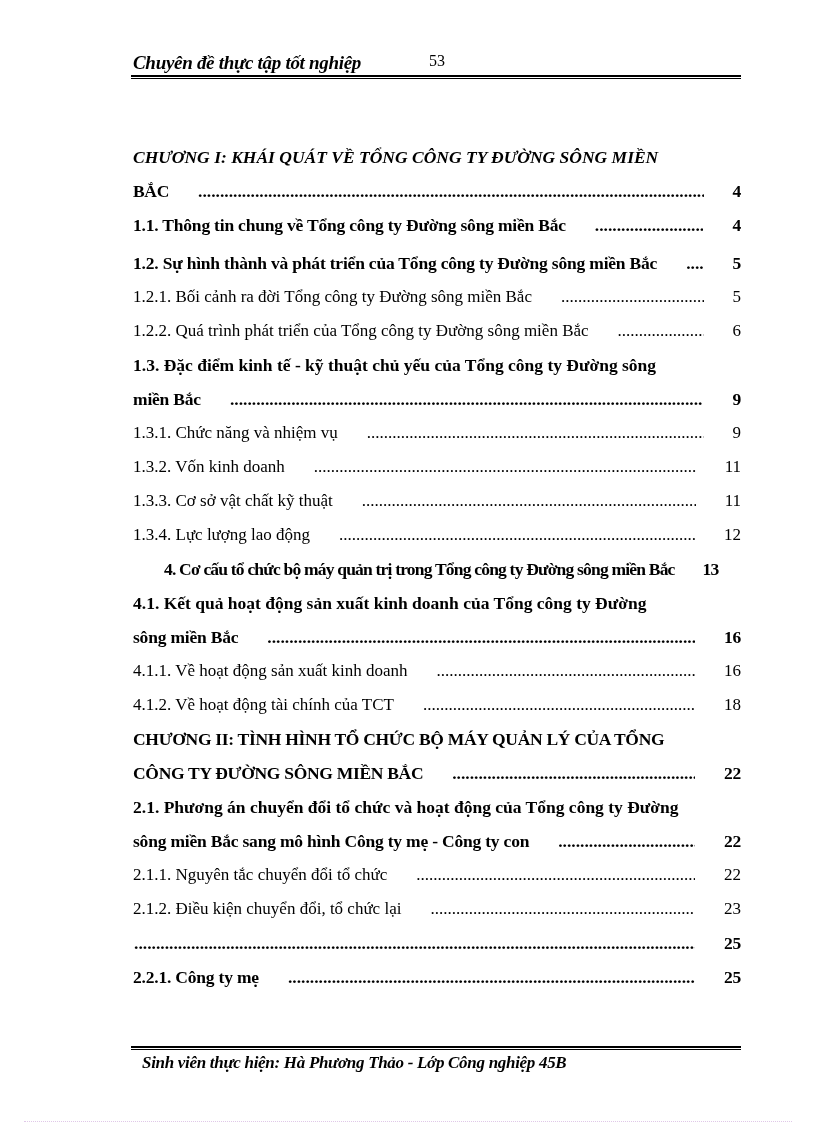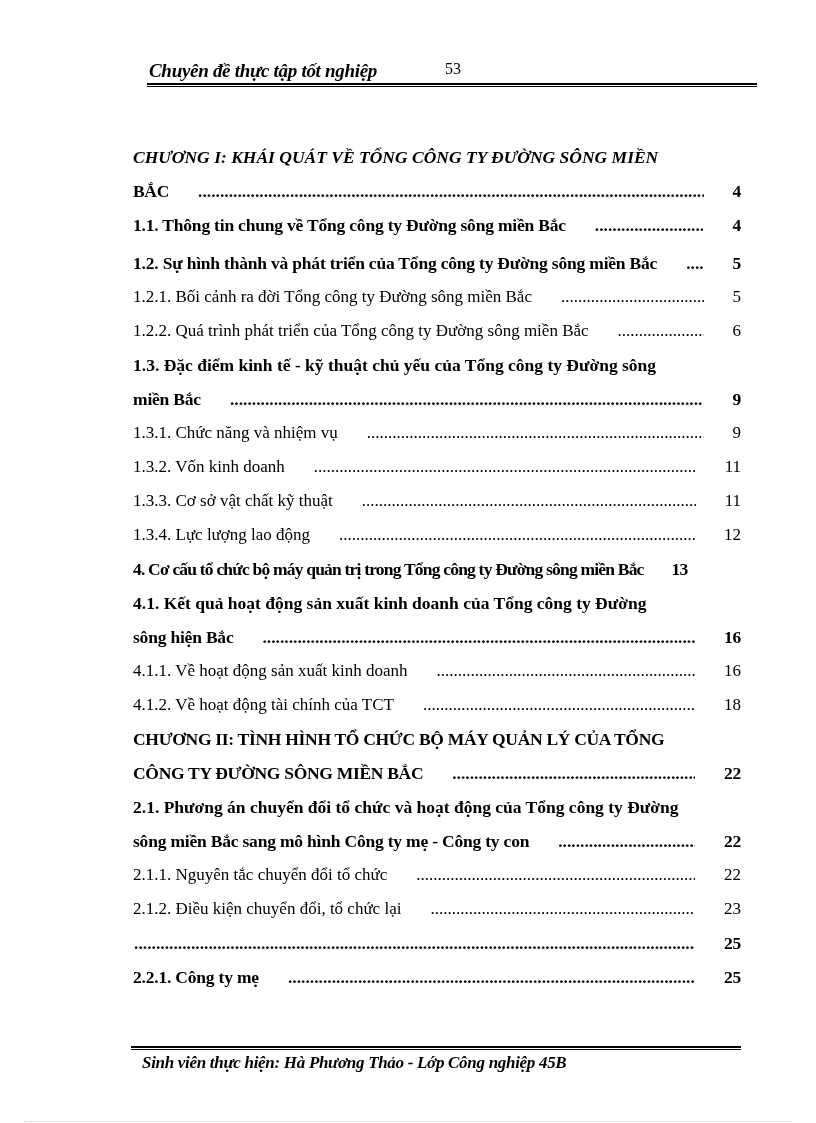--- a/index.html
+++ b/index.html
@@ -11,24 +11,23 @@
       width: 816px;
       height: 1123px;
       position: relative;
       overflow: hidden;
       font-family: "Liberation Serif", "DejaVu Serif", serif;
       color: #000000;
     }
     .page-header {
       position: absolute;
       left: 131px;
-      top: 58px;
+      top: 50px;
       width: 610px;
       height: 28px;
-      margin-left: 16px;
     }
     .header-title {
       position: absolute;
       left: 2px;
       top: 2px;
       font-family: "Liberation Serif", serif;
       font-weight: bold;
       font-style: italic;
       font-size: 19px;
       letter-spacing: -0.3px;
@@ -211,28 +210,28 @@
     <span class="leader"></span>
     <span class="page">11</span>
   </div>
 
   <div class="toc-entry">
     <span class="label">1.3.4. Lực lượng lao  động</span>
     <span class="leader"></span>
     <span class="page">12</span>
   </div>
 
-  <div class="toc-entry bold" style="letter-spacing:-0.8px;">
+  <div class="toc-entry bold" style="letter-spacing:-0.8px;margin-left:31px;">
     <span class="label">4. Cơ cấu tổ chức bộ máy quản trị trong Tổng công ty Đường sông miền Bắc</span>
     <span class="page">13</span>
   </div>
 
   <div class="toc-wrap-line">4.1. Kết quả hoạt động sản xuất kinh doanh của Tổng công ty Đường</div>
   <div class="toc-entry bold">
-    <span class="label">sông hiện  Bắc </span>
+    <span class="label">sông miền  Bắc </span>
     <span class="leader"></span>
     <span class="page">16</span>
   </div>
 
   <div class="toc-entry">
     <span class="label">4.1.1. Về hoạt động sản xuất kinh  doanh</span>
     <span class="leader"></span>
     <span class="page">16</span>
   </div>
 

